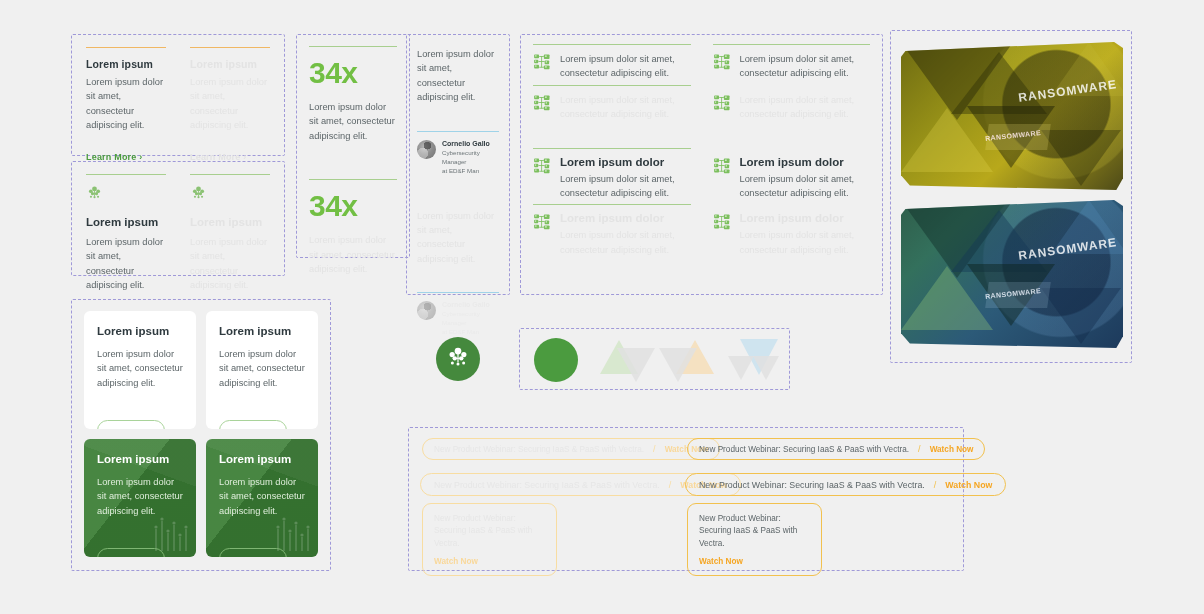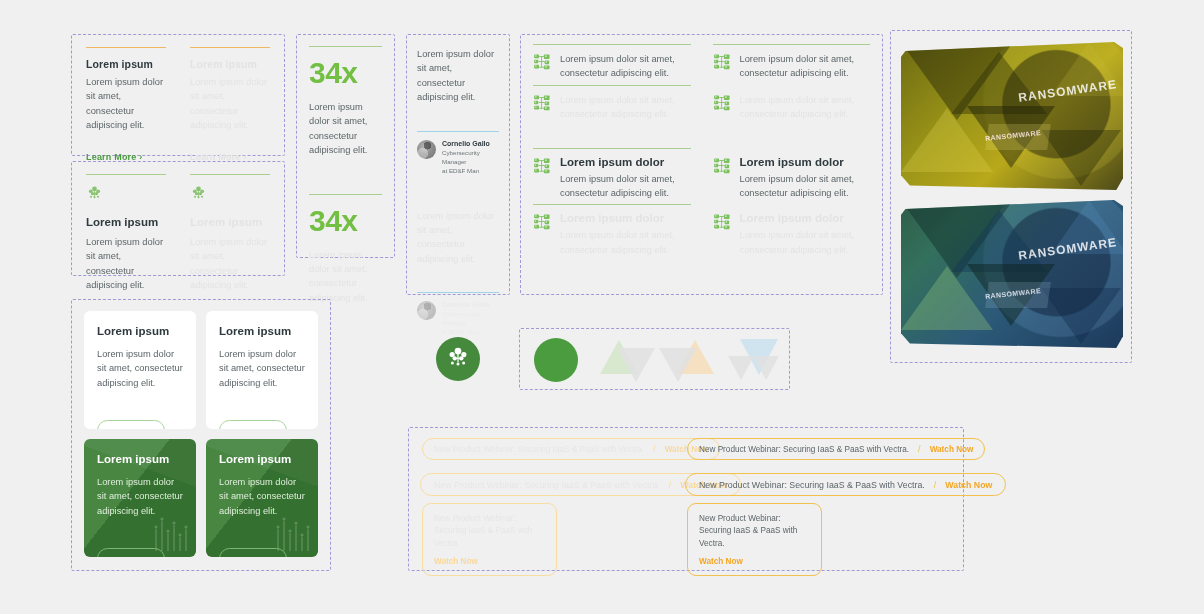--- a/index.html
+++ b/index.html
@@ -34,21 +34,21 @@
 
   .stat { font-size: 30px; font-weight: bold; color: #72bf44; line-height: 1; letter-spacing: -.5px; }
 
   
   #panelA { left: 71px; top: 34px; width: 214px; height: 122px; }
   #panelB { left: 71px; top: 161px; width: 214px; height: 115px; }
   .col2 { display: flex; gap: 24px; padding: 12px 14px; }
   .col2 > div { width: 85px; }
 
   
-  #panelC { left: 296px; top: 34px; width: 99px; height: 224px; padding: 11px 12px; }
+  #panelC { left: 296px; top: 34px; width: 114px; height: 224px; padding: 11px 12px; }
 
   
   #panelD { left: 406px; top: 34px; width: 104px; height: 261px; padding: 12px 10px; }
   .avatar {
     width: 19px; height: 19px; border-radius: 50%;
     background: radial-gradient(circle at 40% 35%, #b9b9b9 0%, #8e8e8e 45%, #6f6f6f 100%);
     flex: 0 0 19px; position: relative; overflow: hidden;
   }
   .avatar::after {
     content: ""; position: absolute; inset: 0;

